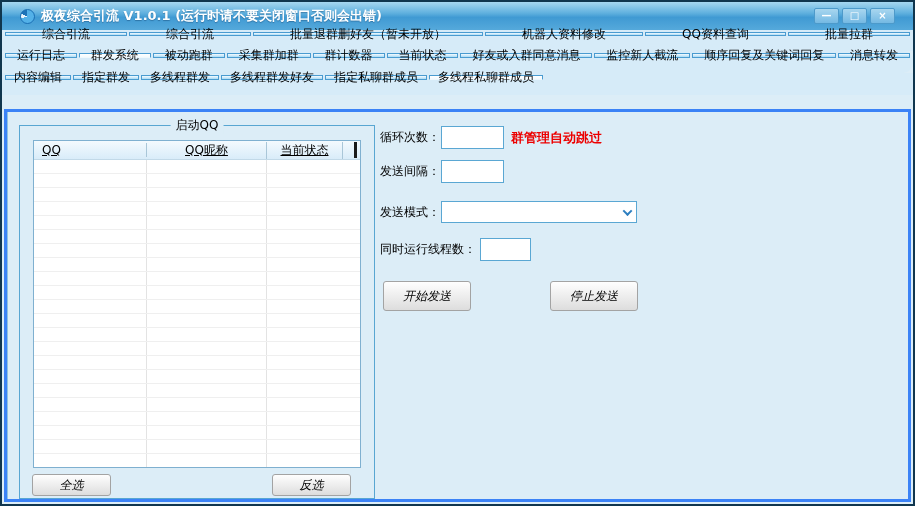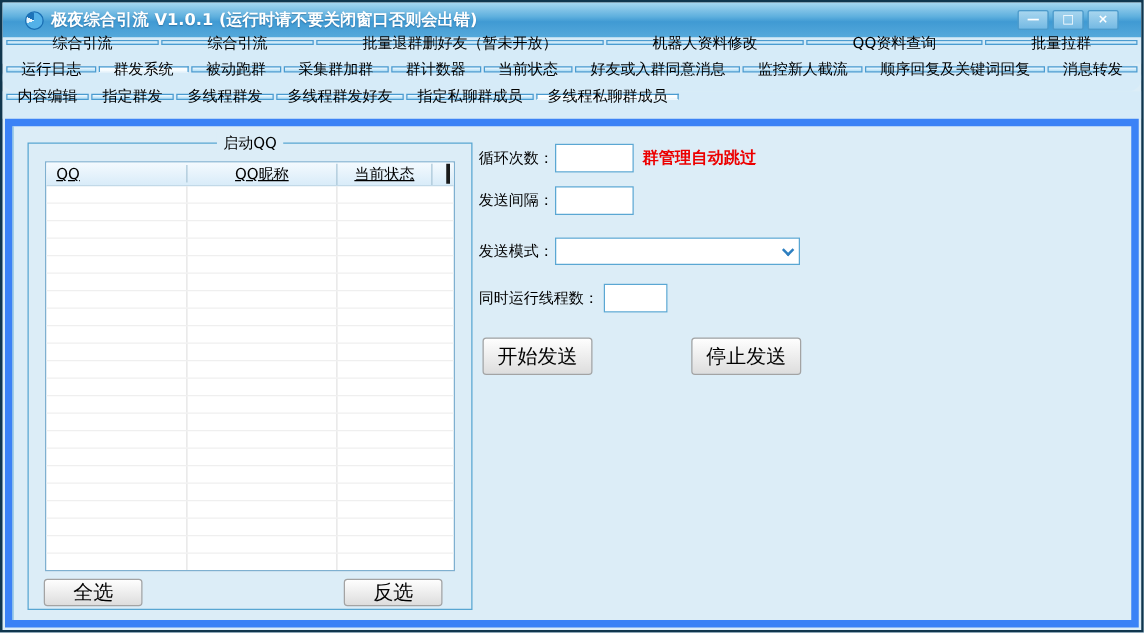--- a/index.html
+++ b/index.html
@@ -37,21 +37,21 @@
     background:linear-gradient(180deg,#f3fbff 0%,#cfeafA 50%,#a9dcf5 100%);
     font-size:12px; color:#000; white-space:nowrap;
     display:flex; align-items:center; justify-content:center;
     padding:0 10px; cursor:default;
   }
   .tabstrip.r1 .tab, .tabstrip.r2 .tab { flex:1 1 auto; }
   .tabstrip.r2 .tab { padding:0 6px; }
   .tabstrip.r3 .tab { flex:0 0 auto; padding:0 8px; }
   .tab.active { background:linear-gradient(180deg,#ffffff 0%,#f2fafe 100%); border-bottom-color:#eef8fd; }
   
-  .page-outer { flex:1 1 auto; margin:0 2px 2px 2px; border:6px solid #3b82f6; background:#dcedf7; }
+  .page-outer { flex:1 1 auto; margin:14px 2px 2px 2px; border:3px solid #3b82f6; background:#dcedf7; }
   .page-inner { position:relative; width:100%; height:100%; border-left:1px solid #8cc3e2; }
   
   .groupbox {
     position:absolute; left:11px; top:13px; width:356px; height:374px;
     border:1px solid #58a6d2;
   }
   .groupbox-title {
     position:absolute; top:-9px; left:50%; transform:translateX(-50%);
     background:#dcedf7; padding:0 5px; font-size:12px; white-space:nowrap;
   }
@@ -72,22 +72,23 @@
   .thead .sbar .thumb { position:absolute; right:3px; top:1px; bottom:1px; width:3px; background:#1a1a1a; }
   .tbody { }
   .trow { height:14px; display:flex; border-bottom:1px solid #efefef; }
   .trow .c1 { width:113px; border-right:1px solid #e3e3e3; }
   .trow .c2 { width:120px; border-right:1px solid #e3e3e3; }
   .trow .c3 { flex:1; }
   
   .btn {
     position:absolute; border:1px solid #a3a3a3; border-radius:3px;
     background:linear-gradient(180deg,#fefefe 0%,#ececec 55%,#dddddd 100%);
-    font-size:16px; color:#000; display:flex; align-items:center; justify-content:center;
+    font-size:12px; color:#000; display:flex; align-items:center; justify-content:center;
     cursor:default;
+    font-style:italic;
   }
   .btn-select-all { left:12px; top:348px; width:79px; height:22px; }
   .btn-invert     { left:252px; top:348px; width:79px; height:22px; }
   .btn-start { left:375px; top:169px; width:88px; height:30px; }
   .btn-stop  { left:542px; top:169px; width:88px; height:30px; }
   
   .flabel { position:absolute; left:372px; font-size:12px; height:23px; line-height:23px; white-space:nowrap; }
   .ftext  {
     position:absolute; border:1px solid #5aa7d3; background:#fff; font-size:12px;
     padding:0 3px; outline:none; font-family:inherit;

